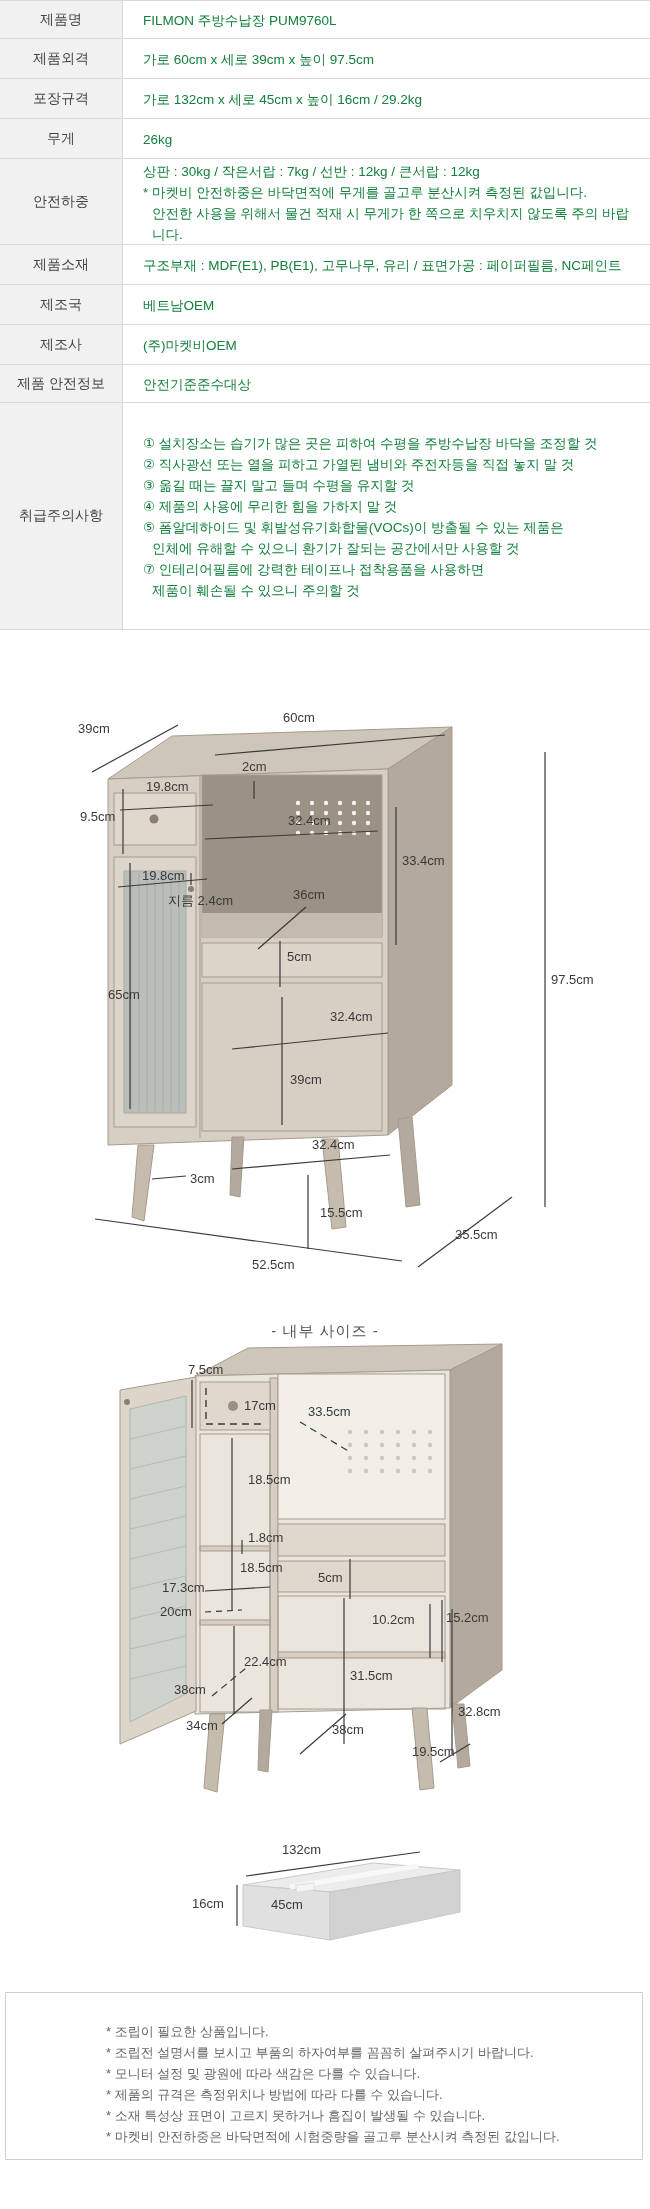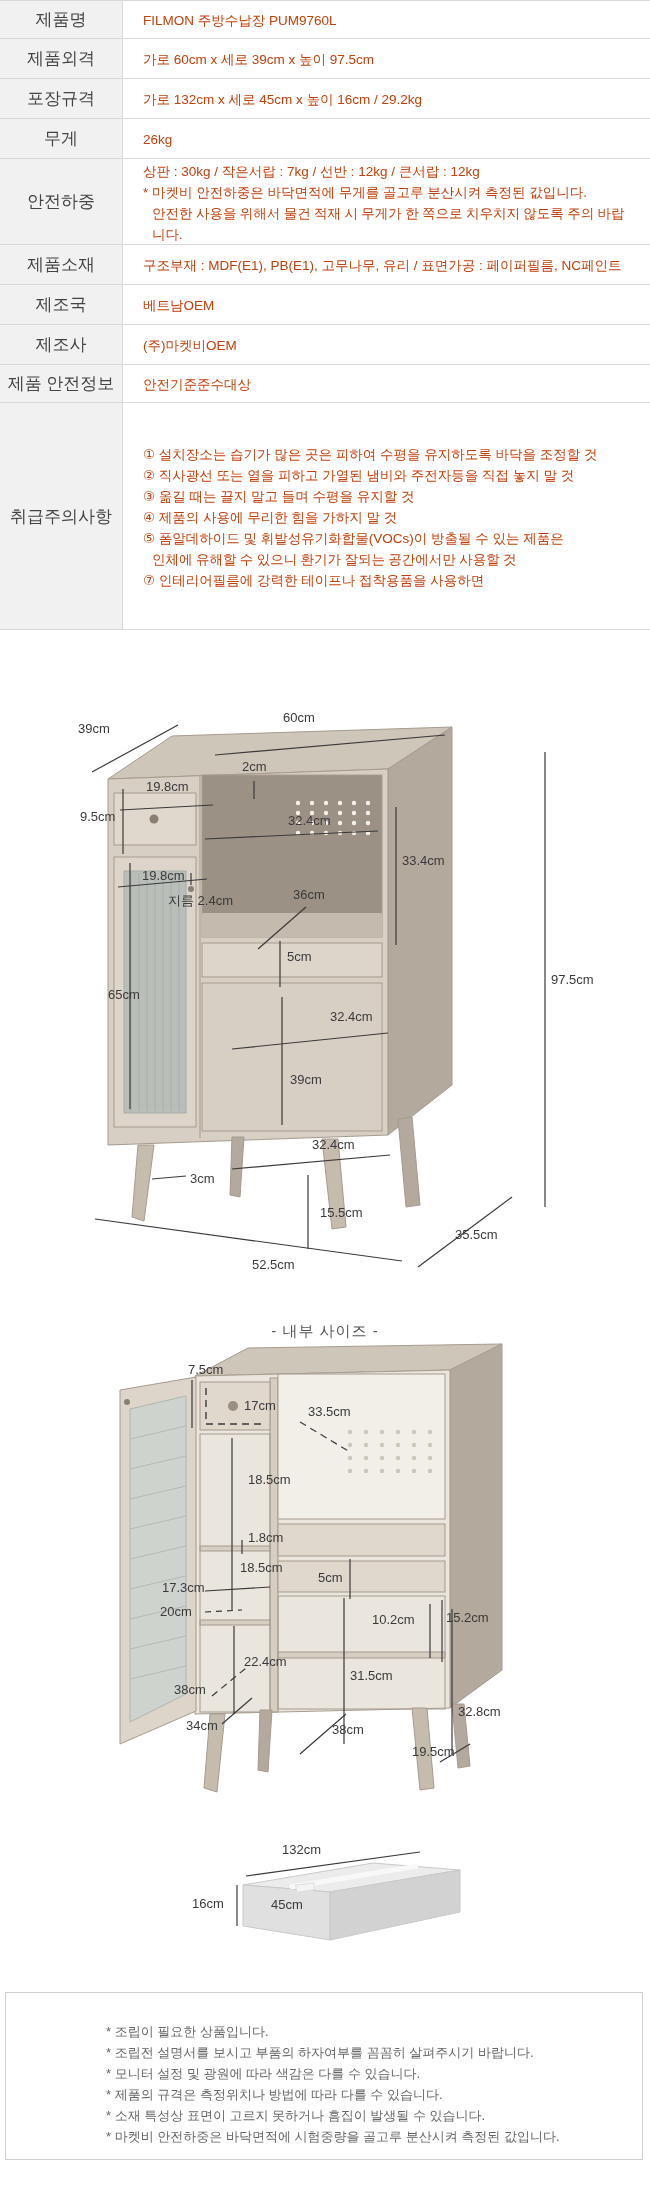--- a/index.html
+++ b/index.html
@@ -7,28 +7,28 @@
     width:650px;height:2209px;background:#ffffff;position:relative;
     font-family:"Liberation Sans","DejaVu Sans",sans-serif;color:#555;
   }
   
   .spec-table{width:650px;border-top:1px solid #d9d9d9;border-bottom:1px solid #d9d9d9;box-sizing:border-box;}
   .spec-row{display:flex;border-bottom:1px solid #d9d9d9;box-sizing:border-box;}
   .spec-row:last-child{border-bottom:none;}
   .spec-label{
     width:123px;min-width:123px;background:#f1f1f1;border-right:1px solid #d9d9d9;
     display:flex;align-items:center;justify-content:center;
-    font-size:17px;color:#444;box-sizing:border-box;text-align:center;
+    font-size:14px;color:#444;box-sizing:border-box;text-align:center;
   }
   .spec-value{
     flex:1;display:flex;flex-direction:column;justify-content:center;
-    padding:11px 14px 9px 20px;font-size:13.5px;color:#c2410c;line-height:21px;box-sizing:border-box;
+    padding:11px 14px 9px 20px;font-size:13.5px;color:#15803d;line-height:21px;box-sizing:border-box;
   }
   .spec-value .ln{display:block;}
-  .spec-value .ln.indent{padding-left:9px;font-family:Liberation Serif, serif;}
+  .spec-value .ln.indent{padding-left:9px;}
   
   .diagram{position:relative;}
   .dim{
     position:absolute;font-size:13px;color:#3a3a3a;white-space:nowrap;line-height:15px;
   }
   .diagram-title{
     position:absolute;left:0;width:650px;text-align:center;
     font-size:15px;color:#555;letter-spacing:1px;
   }
   svg{position:absolute;left:0;top:0;}
@@ -96,27 +96,28 @@
   </div>
   <div class="spec-row" style="height:38px">
     <div class="spec-label">제품 안전정보</div>
     <div class="spec-value">
         <span class="ln">안전기준준수대상</span>
       </div>
   </div>
   <div class="spec-row" style="height:226px">
     <div class="spec-label">취급주의사항</div>
     <div class="spec-value">
-      <span class="ln">① 설치장소는 습기가 많은 곳은 피하여 수평을 유지하도록 바닥을 조정할 것</span>
+      <span class="ln">① 설치장소는 습기가 많은 곳은 피하여 수평을 주방수납장 바닥을 조정할 것</span>
       <span class="ln">② 직사광선 또는 열을 피하고 가열된 냄비와 주전자등을 직접 놓지 말 것</span>
       <span class="ln">③ 옮길 때는 끌지 말고 들며 수평을 유지할 것</span>
       <span class="ln">④ 제품의 사용에 무리한 힘을 가하지 말 것</span>
       <span class="ln">⑤ 폼알데하이드 및 휘발성유기화합물(VOCs)이 방출될 수 있는 제품은</span>
       <span class="ln indent">인체에 유해할 수 있으니 환기가 잘되는 공간에서만 사용할 것</span>
       <span class="ln">⑦ 인테리어필름에 강력한 테이프나 접착용품을 사용하면</span>
+      <span class="ln indent">제품이 훼손될 수 있으니 주의할 것</span>
     </div>
   </div>
 </div>
 
 <div class="diagram" style="position:absolute;left:0;top:629px;width:650px;height:661px;margin-top:28px;">
   <svg width="650" height="661" viewBox="0 0 650 661">
 
     <polygon points="108,122 388,112 452,70 172,79" fill="#cfc6ba" stroke="#a59b8e" stroke-width="1"></polygon>
     <polygon points="388,112 452,70 452,428 388,478" fill="#b3a99c" stroke="#a59b8e" stroke-width="1"></polygon>
     <polygon points="108,122 388,112 388,478 108,488" fill="#d8cfc4" stroke="#a59b8e" stroke-width="1"></polygon>

